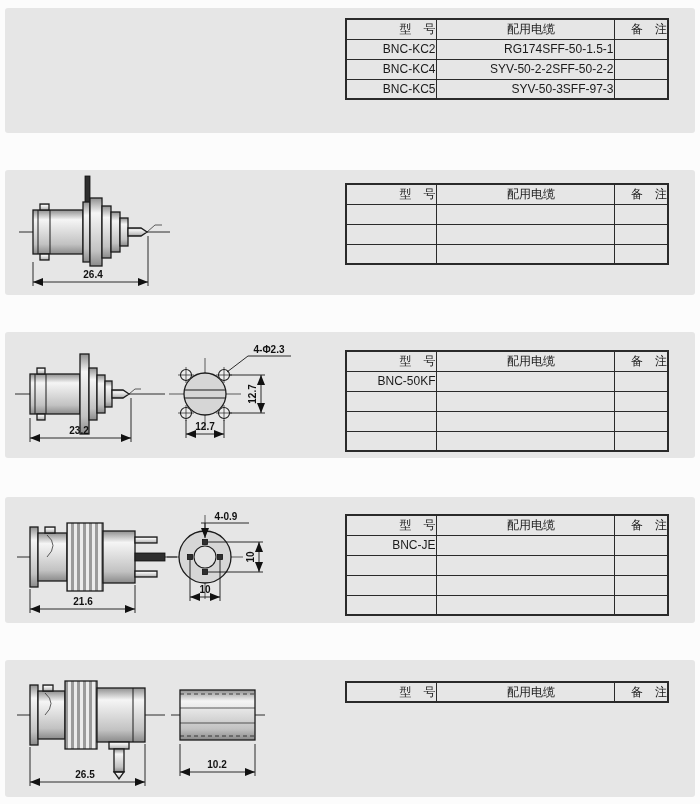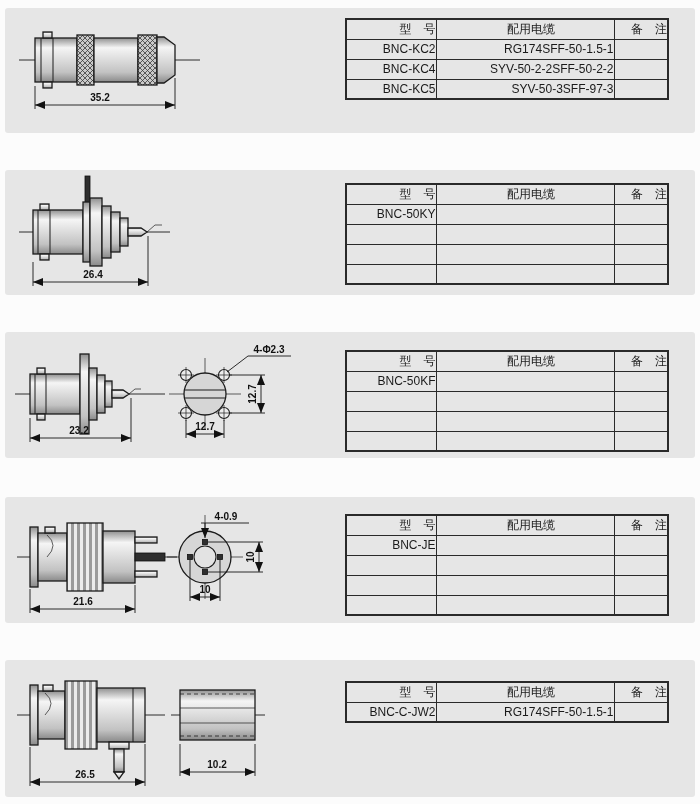--- a/index.html
+++ b/index.html
@@ -64,42 +64,20 @@
       <rect width="6" height="10" fill="#ececec"></rect>
         <rect width="3" height="10" fill="#9b9b9b"></rect>
     </pattern>
     <marker id="ar" viewBox="0 0 10 8" refX="10" refY="4" markerWidth="10" markerHeight="8" markerUnits="userSpaceOnUse" orient="auto-start-reverse">
       <path d="M0,0L10,4L0,8Z" fill="#111"></path>
     </marker>
   </defs>
 </svg>
 
 <section class="panel p1">
-  <div class="drawing">
-    <svg width="340" height="125">
-      <g>
-        <line class="cl" x1="14" y1="52" x2="195" y2="52"></line>
-        <rect class="part" x="30" y="30" width="42" height="44"></rect>
-        <rect class="part" x="38" y="24" width="9" height="6"></rect>
-        <rect class="part" x="38" y="74" width="9" height="6"></rect>
-        <line class="ln" x1="36" y1="30" x2="36" y2="74"></line>
-        <line class="ln" x1="48" y1="30" x2="48" y2="74"></line>
-        <rect class="kn" x="72" y="27" width="17" height="50"></rect>
-        <rect class="part" x="89" y="30" width="44" height="44"></rect>
-        <rect class="kn" x="133" y="27" width="19" height="50"></rect>
-        <path class="part" d="M152,29 L159,29 L170,37 L170,67 L159,75 L152,75 Z"></path>
-      </g>
-      <g>
-        <line class="dim" x1="30" y1="78" x2="30" y2="101"></line>
-        <line class="dim" x1="170" y1="70" x2="170" y2="101"></line>
-        <line class="dim" x1="30" y1="97" x2="170" y2="97" marker-start="url(#ar)" marker-end="url(#ar)"></line>
-        <text class="dt" x="95" y="93" text-anchor="middle">35.2</text>
-      </g>
-    </svg>
-  </div>
   <table class="spec">
     <thead>
         <tr>
       <th class="c-model">型　号</th>
       <th class="c-cable">配用电缆</th>
       <th class="c-remark">备　注</th>
     </tr>
       </thead>
     <tbody>
       <tr>
@@ -150,25 +128,20 @@
   </div>
   <table class="spec">
     <thead>
         <tr>
       <th class="c-model">型　号</th>
       <th class="c-cable">配用电缆</th>
       <th class="c-remark">备　注</th>
     </tr>
       </thead>
     <tbody>
-      <tr>
-        <td class="c-model">BNC-50KY</td>
-        <td class="c-cable"><span class="ca"></span><span class="cb"></span></td>
-        <td class="c-remark"></td>
-      </tr>
       <tr>
         <td class="c-model"></td>
         <td class="c-cable"><span class="ca"></span><span class="cb"></span></td>
         <td class="c-remark"></td>
       </tr>
       <tr>
         <td class="c-model"></td>
         <td class="c-cable"><span class="ca"></span><span class="cb"></span></td>
         <td class="c-remark"></td>
       </tr>
@@ -393,20 +366,15 @@
   </div>
   <table class="spec">
     <thead>
         <tr>
       <th class="c-model">型　号</th>
       <th class="c-cable">配用电缆</th>
       <th class="c-remark">备　注</th>
     </tr>
       </thead>
     <tbody>
-      <tr>
-        <td class="c-model">BNC-C-JW2</td>
-        <td class="c-cable"><span class="ca">RG174</span><span class="cb">SFF-50-1.5-1</span></td>
-        <td class="c-remark"></td>
-      </tr>
     </tbody>
   </table>
 </section>
 
 </body></html>

